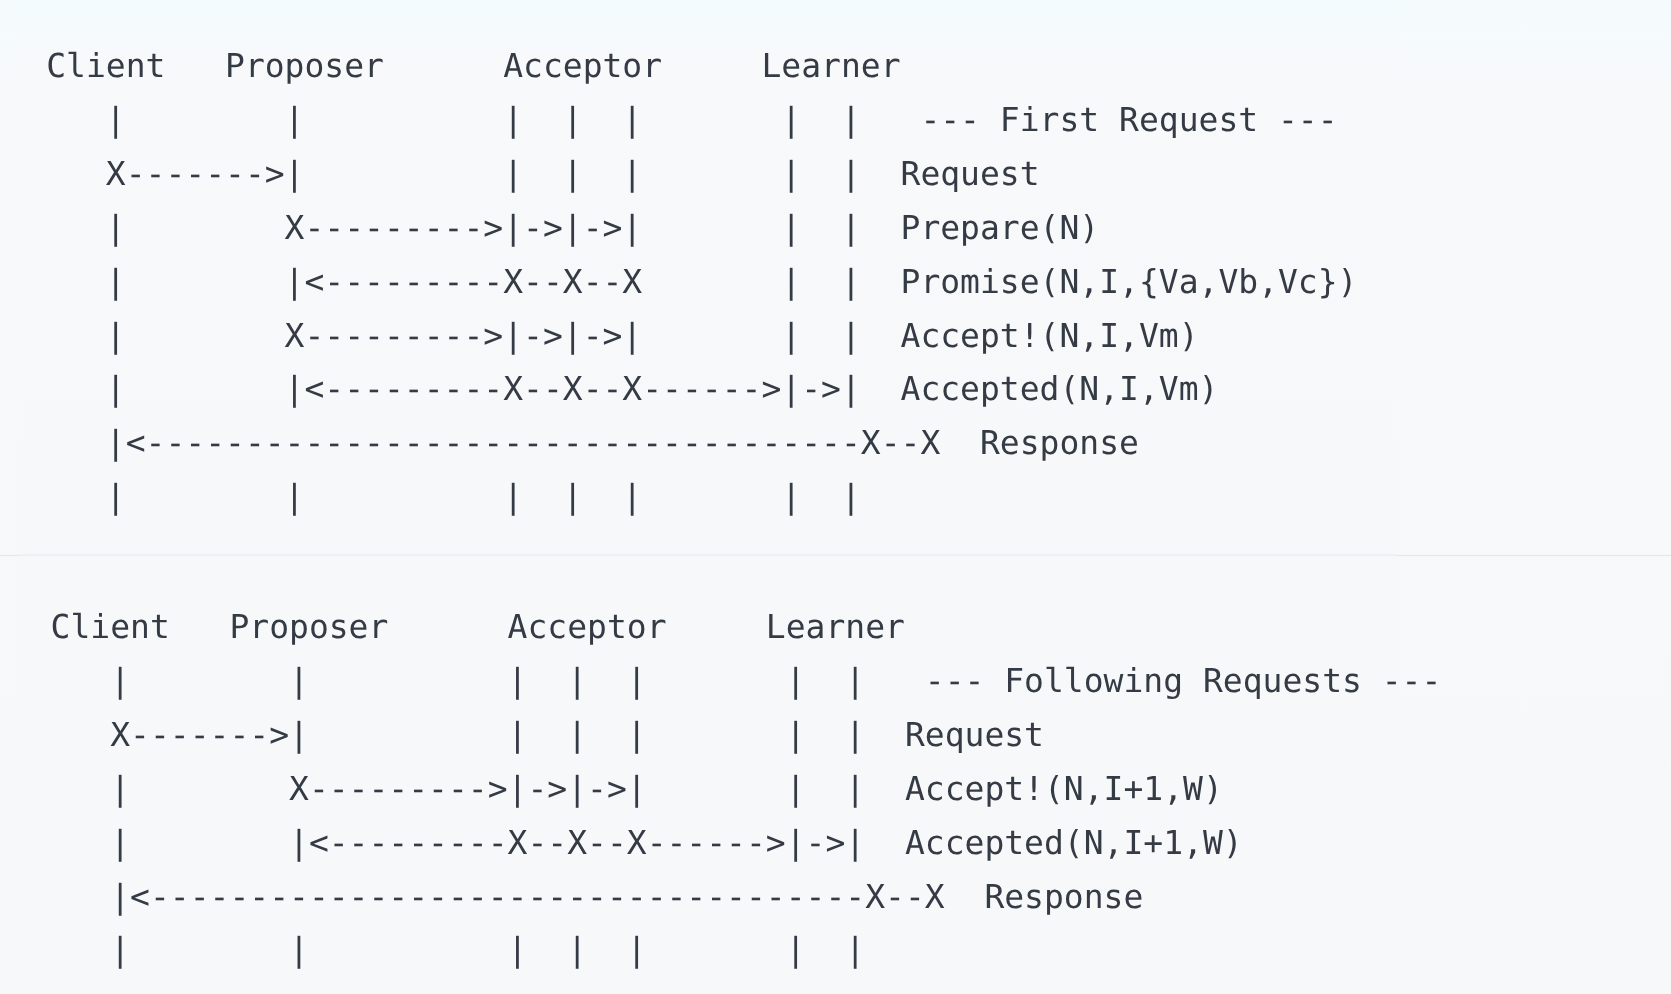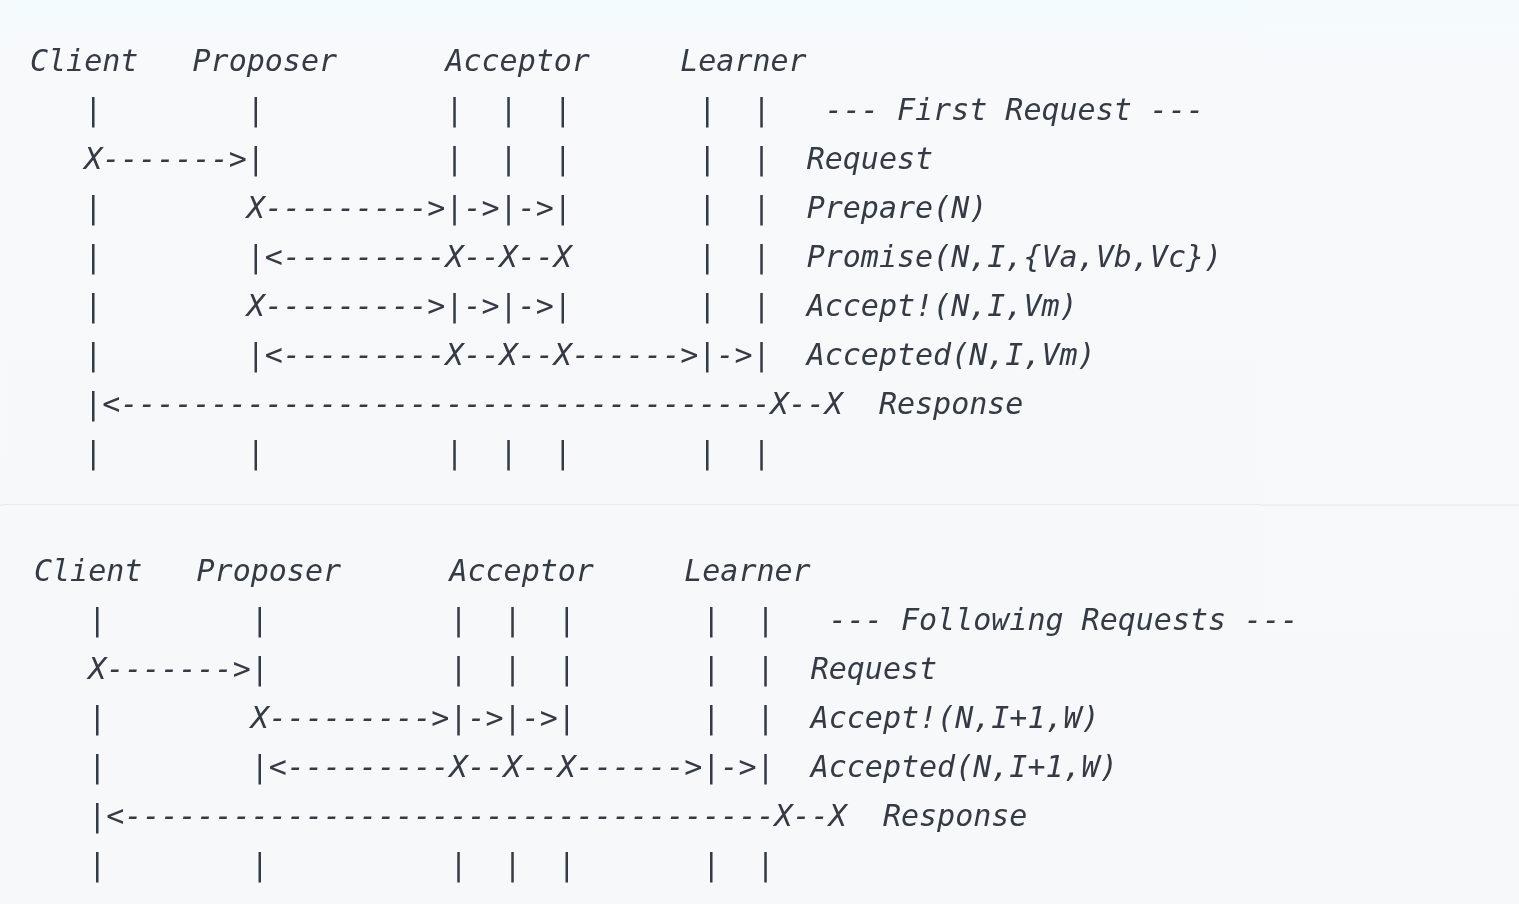--- a/index.html
+++ b/index.html
@@ -15,24 +15,23 @@
     font-family: "DejaVu Sans Mono", "Liberation Mono", monospace;
   }
   #diagram-root {
     position: relative;
     width: 1519px;
     height: 904px;
     background: linear-gradient(180deg, #f4fbfd 0%, #f7f9fb 8%, #f7f8fa 100%);
   }
   .diagram-block {
     position: absolute;
-    left: 4px;
+    left: 16px;
     width: 1255px;
     box-sizing: border-box;
-    font-style: italic;
   }
   #block-first {
     top: 0;
     height: 505px;
     background: linear-gradient(180deg, #f3fbfe 0%, #f7f9fb 10%, #f7f8fa 100%);
     border-bottom: 1px solid #eceff3;
   }
   #block-following {
     top: 505px;
     height: 399px;

